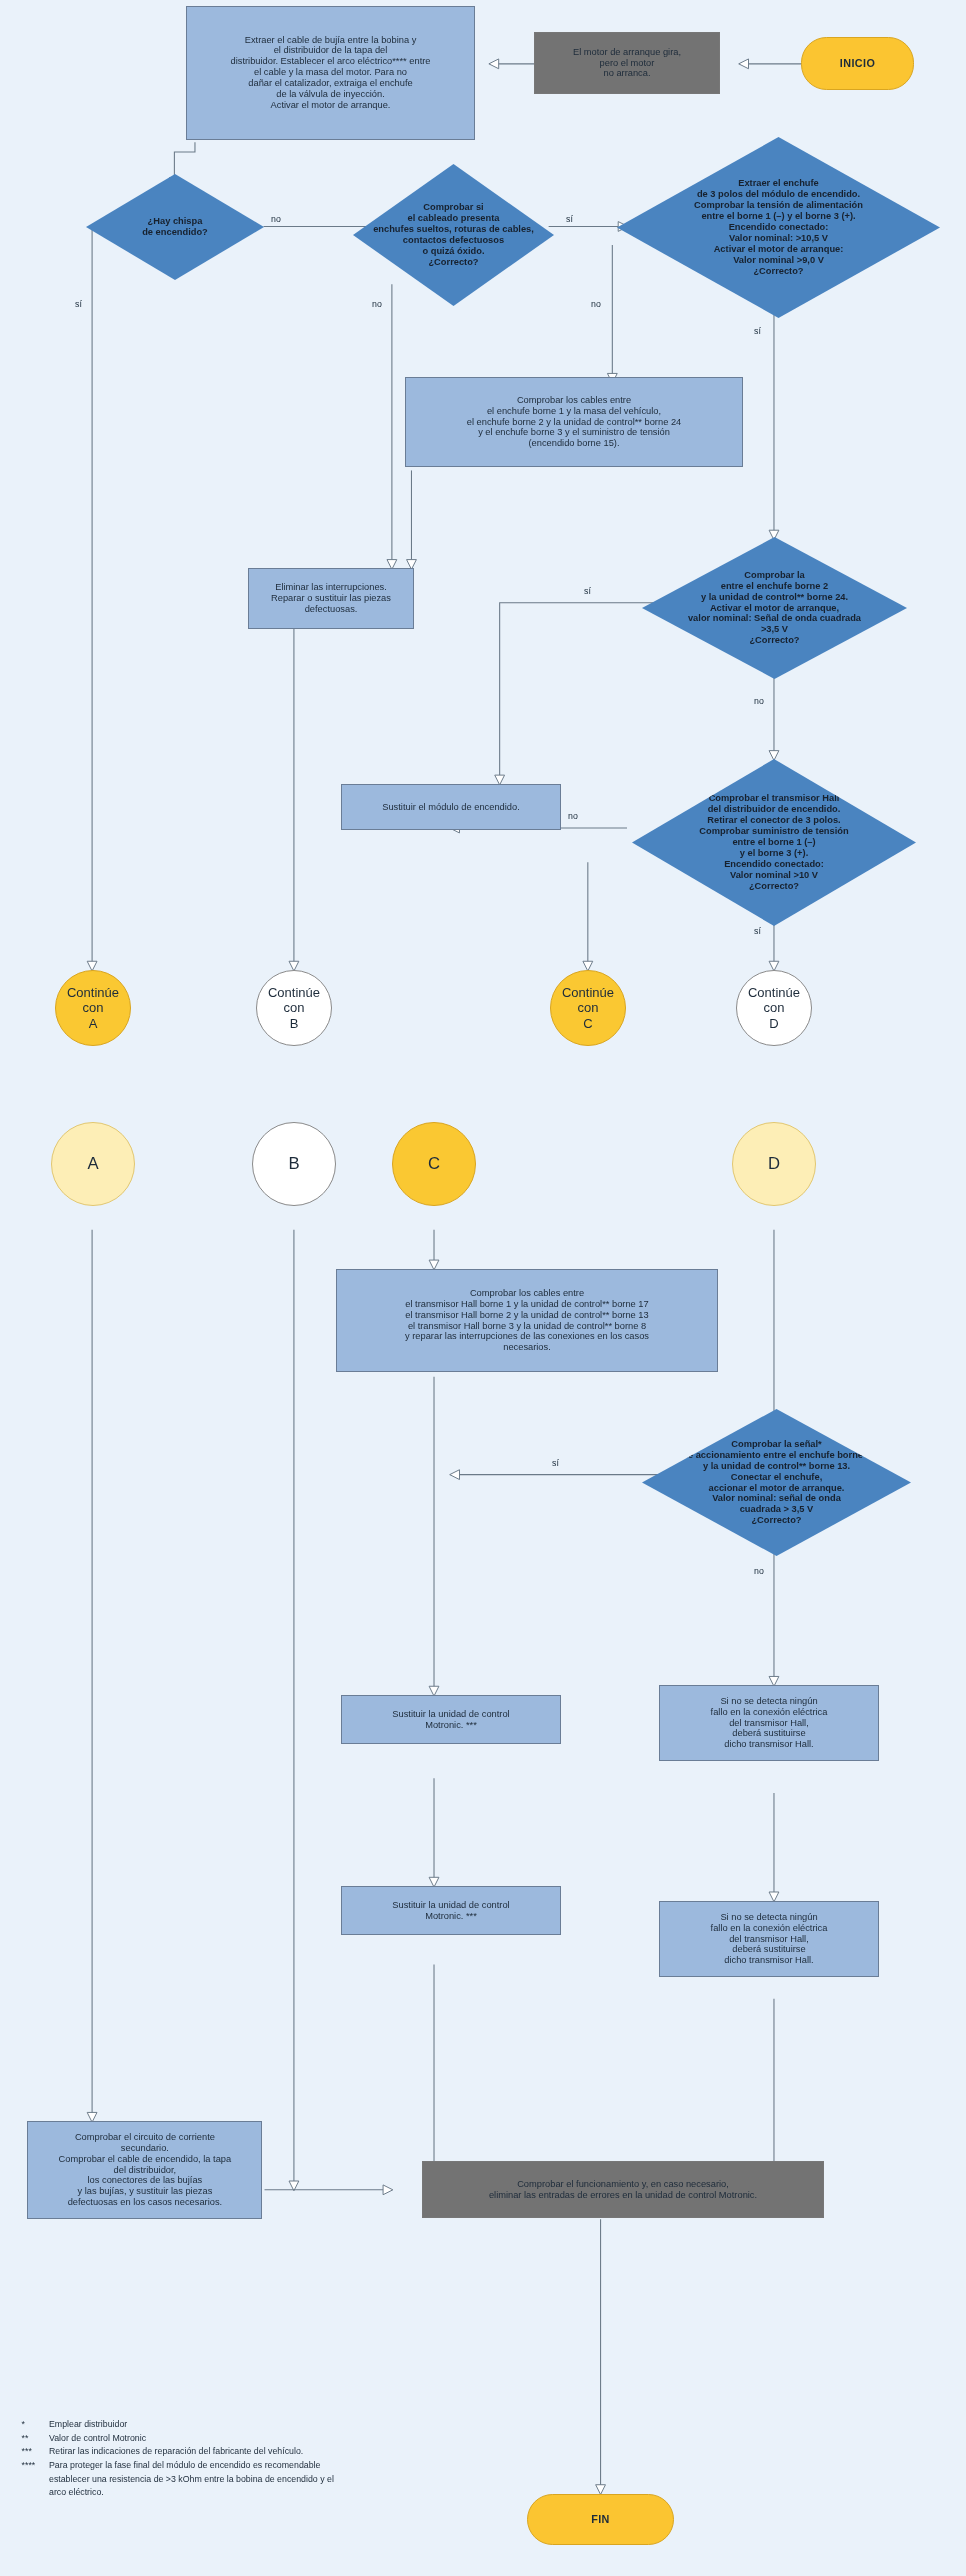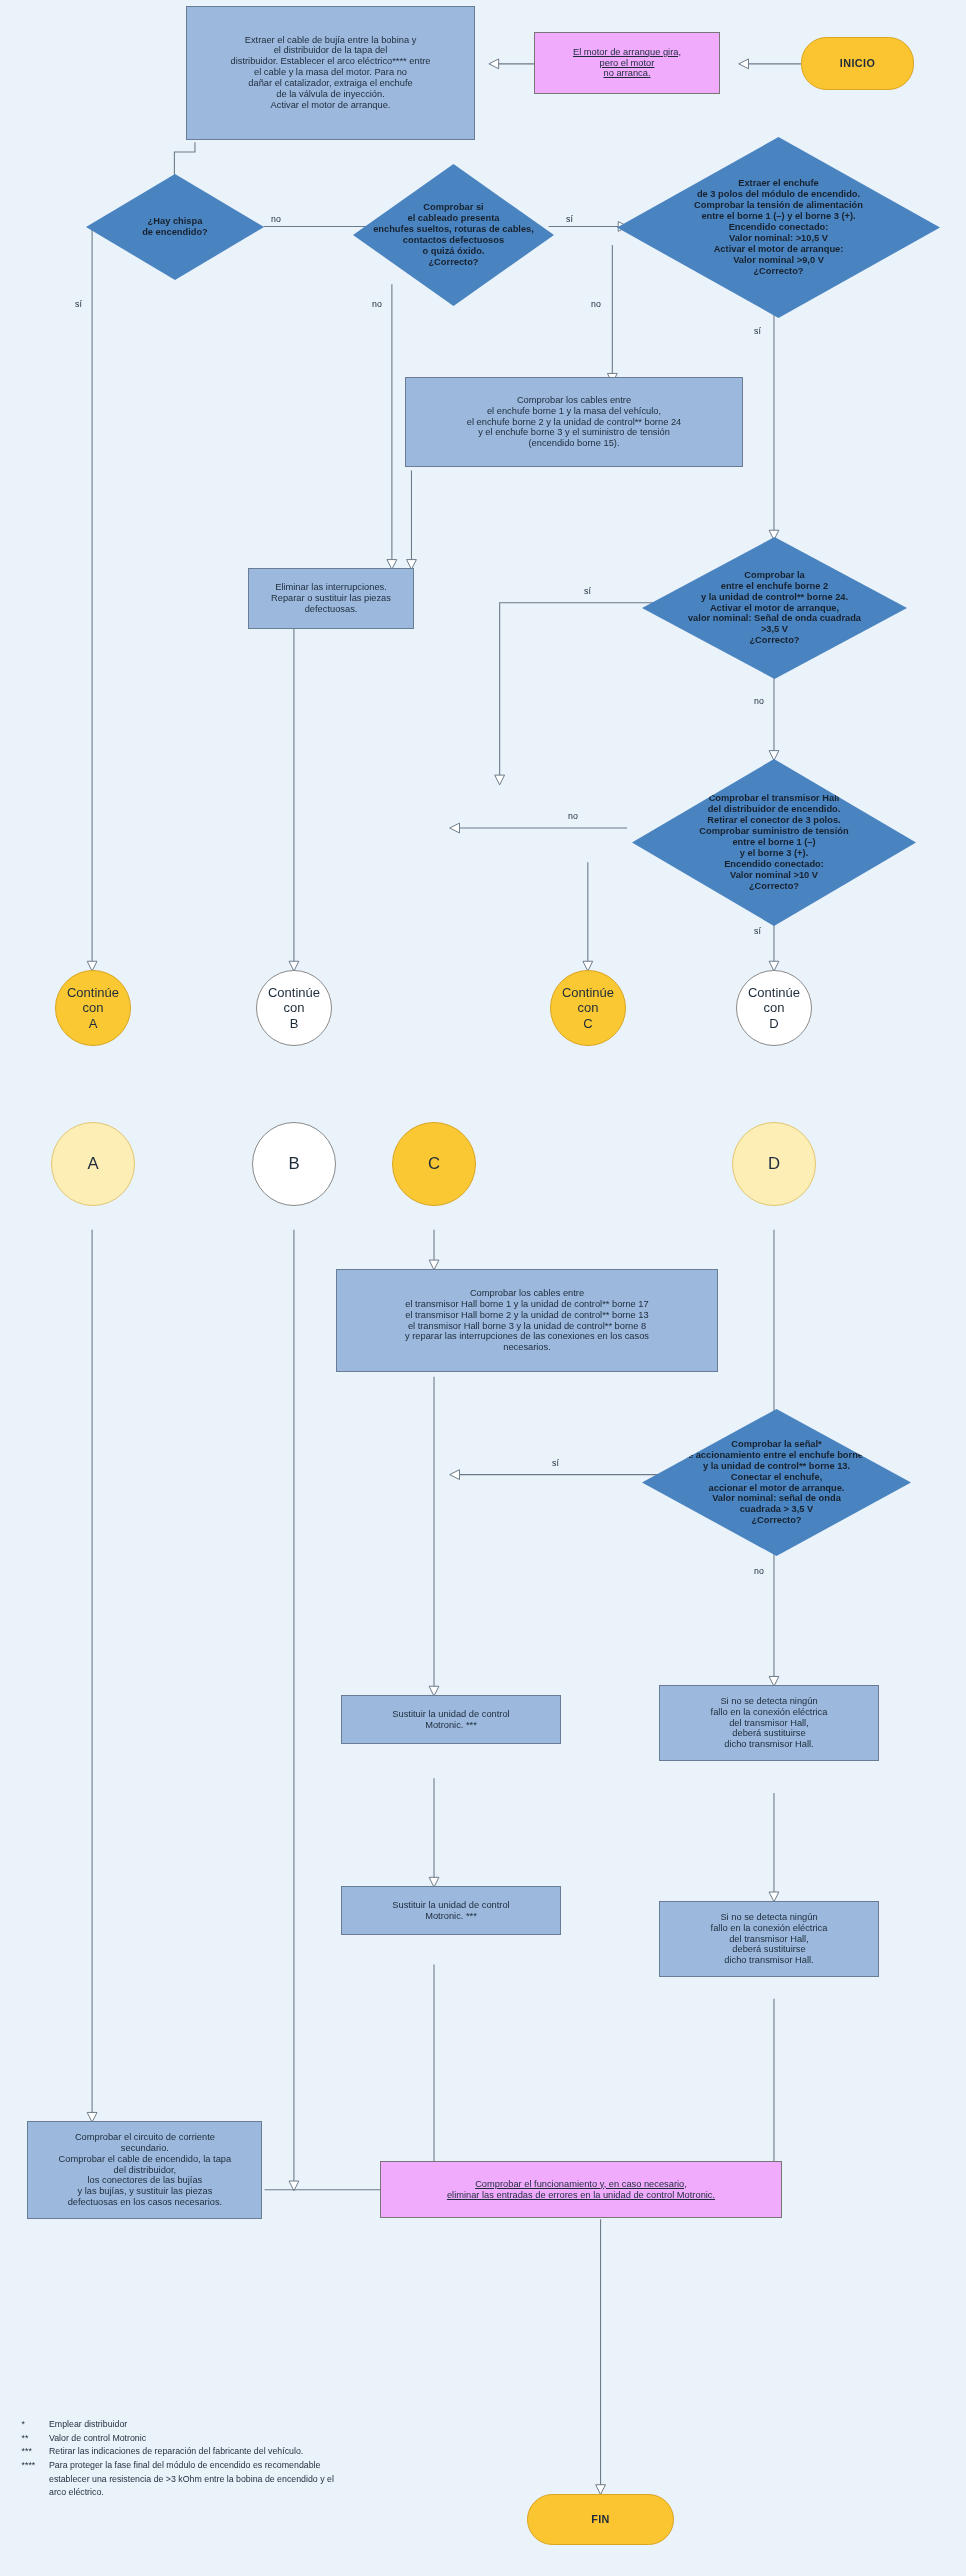--- a/index.html
+++ b/index.html
@@ -17,23 +17,22 @@
   .node{position:absolute;box-sizing:border-box;display:flex;align-items:center;justify-content:center;text-align:center;}
   .node .txt{display:block;width:100%;padding:2px 5.9px;line-height:1.18;white-space:pre-line;}
 
   
   .box{
     background:#9cb9dd;border:1px solid #6a7d96;
     font-size:9.3px;
   }
   
   .boxgrey{
-    background:#f0abfc;border:1px solid #777;
+    background:#737373;border:1px solid #777;
     font-size:9.3px;
-    text-decoration:underline;
   }
   
   .diamond{
     background:#4a84c0;
     color:#17212e;
     font-size:9.3px;
     font-weight:600;
     clip-path:polygon(50% 0%,100% 50%,50% 100%,0% 50%);
   }
   .diamond .txt{padding:0 9.8px;}
@@ -208,20 +207,23 @@
 entre el enchufe borne 2
 y la unidad de control** borne 24.
 Activar el motor de arranque,
 valor nominal: Señal de onda cuadrada
 &gt;3,5 V
 ¿Correcto?</span>
   </div>
   <div class="edgelabel" style="left:584px;top:586px;">sí</div>
   <div class="edgelabel" style="left:754px;top:696px;">no</div>
 
+  <div class="node box" style="left:341px;top:784px;width:220px;height:46px;">
+    <span class="txt">Sustituir el módulo de encendido.</span>
+  </div>
 
   <div class="node diamond" style="left:632px;top:759px;width:284px;height:167px;">
     <span class="txt">Comprobar el transmisor Hall
 del distribuidor de encendido.
 Retirar el conector de 3 polos.
 Comprobar suministro de tensión
 entre el borne 1 (–)
 y el borne 3 (+).
 Encendido conectado:
 Valor nominal &gt;10 V
@@ -311,21 +313,21 @@
   <div class="node box" style="left:27.4px;top:2121px;width:235px;height:98px;justify-content:flex-end;">
     <span class="txt">Comprobar el circuito de corriente
 secundario.
 Comprobar el cable de encendido, la tapa
 del distribuidor,
 los conectores de las bujías
 y las bujías, y sustituir las piezas
 defectuosas en los casos necesarios.</span>
   </div>
 
-  <div class="node boxgrey" style="left:380px;top:2161px;width:402px;height:57px;">
+  <div class="node boxgrey" style="left:422px;top:2161px;width:402px;height:57px;">
     <span class="txt">Comprobar el funcionamiento y, en caso necesario,
 eliminar las entradas de errores en la unidad de control Motronic.</span>
   </div>
 
   <div class="node term" style="left:527px;top:2494px;width:147px;height:51px;">
     <span class="txt">FIN</span>
   </div>
 
   <div id="footnotes">
     <div class="fn">

